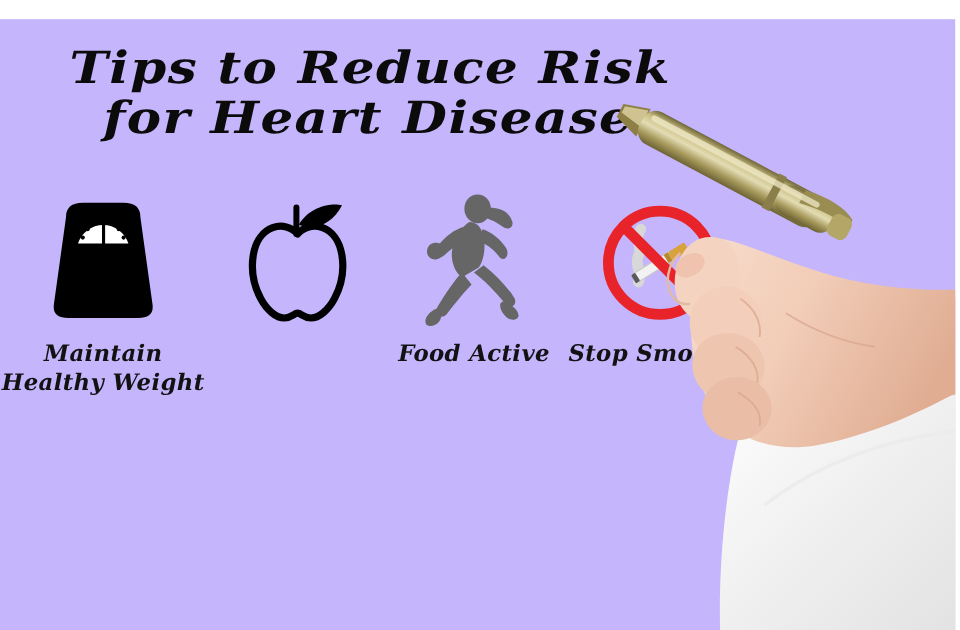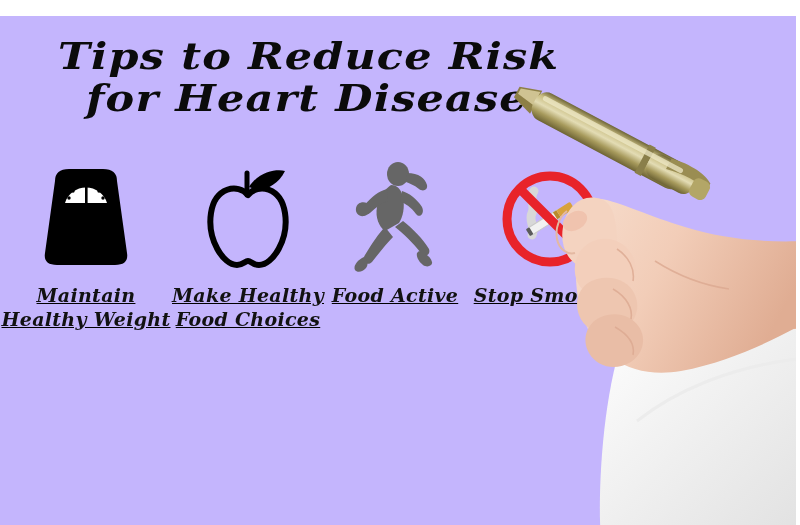--- a/index.html
+++ b/index.html
@@ -45,21 +45,20 @@
 
   
   .tips-row {
     position: absolute;
     left: 0px;
     top: 148px;
     width: 650px;
     height: 170px;
     display: flex;
     align-items: flex-start;
-    text-decoration: underline;
   }
   .tip {
     flex: 0 0 auto;
     display: flex;
     flex-direction: column;
     align-items: center;
   }
   .tip-1 { width: 172px; margin-left: 0px; }
   .tip-2 { width: 152px; }
   .tip-3 { width: 142px; }
@@ -130,22 +129,20 @@
 
     <div class="tip tip-2">
       <div class="icon-box">
         <svg width="102" height="108" viewBox="0 0 102 108" aria-hidden="true">
           <path d="M51 30 C41 18 18 22 14 48 C10 74 26 100 40 100 C46 100 48 96 51 96
                    C54 96 56 100 62 100 C76 100 92 74 88 48 C84 22 61 18 51 30 Z" fill="none" stroke="#000000" stroke-width="6" stroke-linejoin="round"></path>
           <path d="M50 30 L50 8" stroke="#000000" stroke-width="5" stroke-linecap="round" fill="none"></path>
           <path d="M52 22 C62 6 80 4 88 6 C80 22 64 28 52 22 Z" fill="#000000"></path>
         </svg>
       </div>
-      <div class="tip-label">Make Healthy
-Food Choices</div>
     </div>
 
     <div class="tip tip-3">
       <div class="icon-box">
         <svg width="104" height="116" viewBox="0 0 104 116" aria-hidden="true">
           <g fill="#666666">
             <ellipse cx="55" cy="13" rx="11" ry="12"></ellipse>
             <path d="M64 12 C76 12 82 17 84 24 C85 29 80 31 76 28 C71 24 66 22 63 21 Z"></path>
             <path d="M48 24 C42 28 36 36 34 46 C32 56 36 66 42 70 L56 62
                      C60 56 62 46 60 36 C58 28 54 24 48 24 Z"></path>

